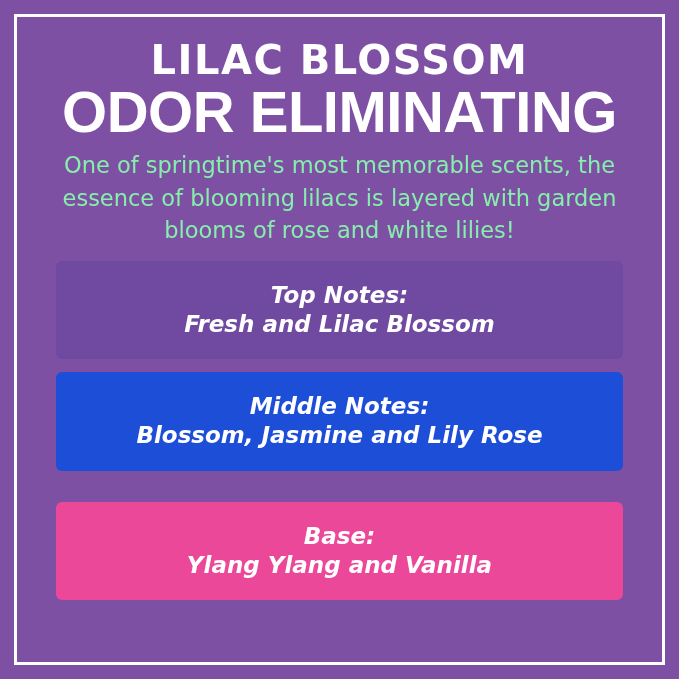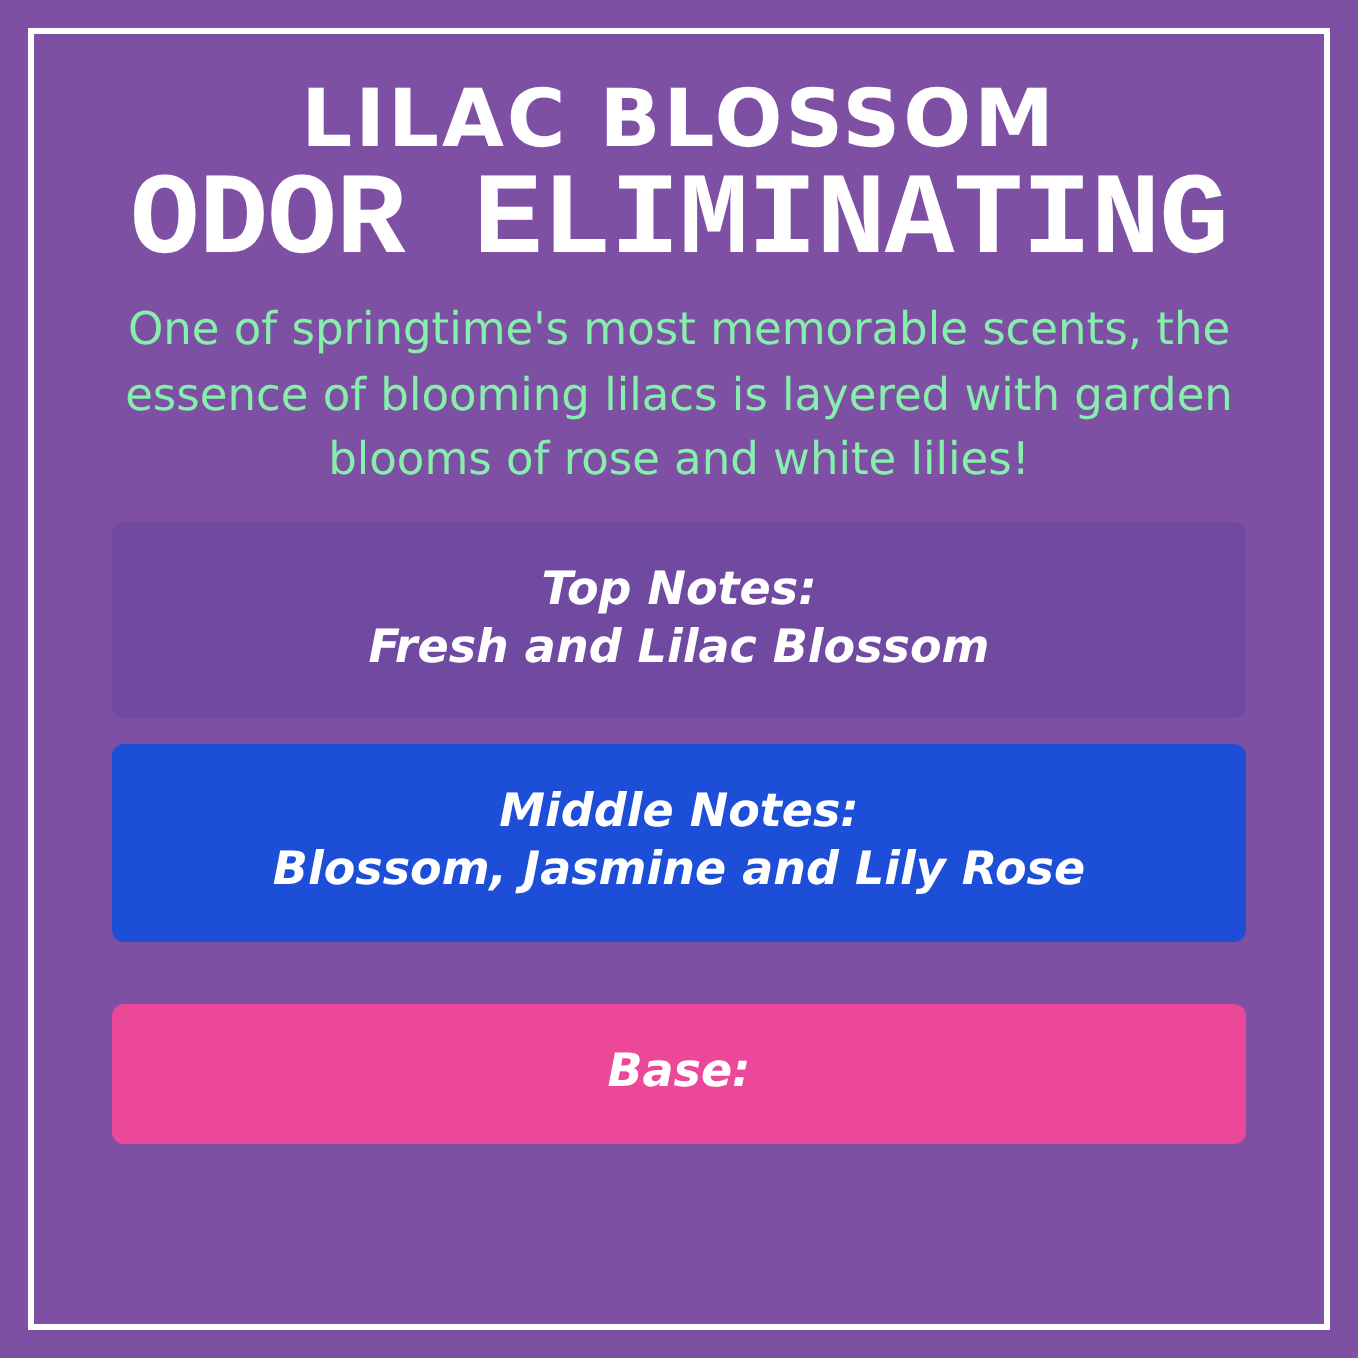--- a/index.html
+++ b/index.html
@@ -45,21 +45,21 @@
     font-family: "DejaVu Sans", sans-serif;
     font-weight: bold;
     font-size: 40px;
     letter-spacing: 1.5px;
     line-height: 1.0;
     text-align: center;
     margin-top: 0;
   }
   .title-large {
     color: #ffffff;
-    font-family: Liberation Mono, monospace;
+    font-family: Liberation Sans, sans-serif;
     font-weight: bold;
     font-size: 58px;
     letter-spacing: -0.5px;
     line-height: 1.05;
     text-align: right;
     margin-top: 2px;
     white-space: nowrap;
   }
   .description {
     color: #86efac;
@@ -117,16 +117,17 @@
       <div class="note-card card-1">
         <span class="label">Top Notes:</span>
         <span class="value">Fresh and Lilac Blossom</span>
       </div>
       <div class="note-card card-2">
         <span class="label">Middle Notes:</span>
         <span class="value">Blossom, Jasmine and Lily Rose</span>
       </div>
       <div class="note-card card-3">
         <span class="label">Base:</span>
+        <span class="value">Ylang Ylang and Vanilla</span>
       </div>
     </div>
   </div>
 </div>
 
 </body></html>

